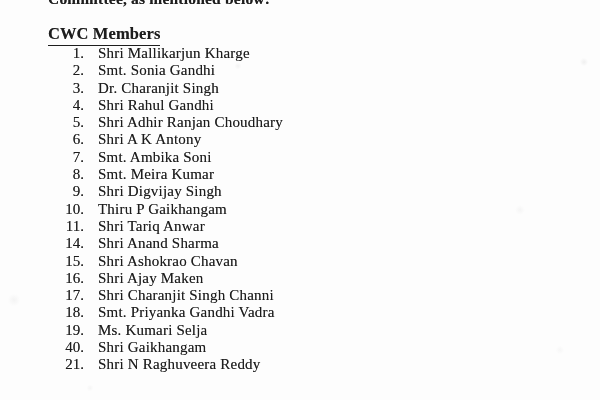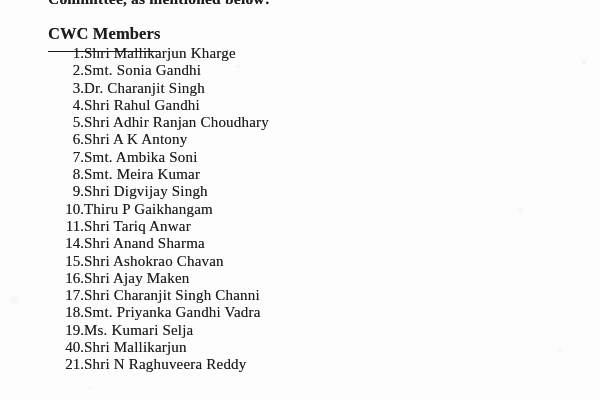--- a/index.html
+++ b/index.html
@@ -42,21 +42,21 @@
   .heading {
     position: absolute;
     top: 24px;
     left: 48px;
     margin: 0;
     font-size: 16.5px;
     font-weight: bold;
     letter-spacing: 0.1px;
     display: inline-block;
     border-bottom: 1.6px solid #1d1d1d;
-    padding-bottom: 7px;
+    padding-bottom: 1px;
     white-space: nowrap;
   }
   .member-list {
     position: absolute;
     top: 45px;
     left: 0;
     width: 600px;
   }
   .row {
     height: 17.3px;
@@ -67,21 +67,21 @@
     display: flex;
   }
   .row .num {
     display: inline-block;
     width: 26px;
     text-align: right;
     flex: 0 0 26px;
   }
   .row .name {
     display: inline-block;
-    margin-left: 0;
+    margin-left: 14px;
     letter-spacing: 0.2px;
   }
 </style>
 </head>
 <body>
 
 <div class="page">
   <div class="top-fragment scan-text">Committee, as mentioned below:</div>
 
   <h2 class="heading scan-text">CWC Members</h2>
@@ -150,20 +150,20 @@
       <div class="row">
         <span class="num">18.</span>
         <span class="name">Smt. Priyanka Gandhi Vadra</span>
       </div>
       <div class="row">
         <span class="num">19.</span>
         <span class="name">Ms. Kumari Selja</span>
       </div>
       <div class="row">
         <span class="num">40.</span>
-        <span class="name">Shri Mallikarjun</span>
+        <span class="name">Shri Gaikhangam</span>
       </div>
       <div class="row">
         <span class="num">21.</span>
         <span class="name">Shri N Raghuveera Reddy</span>
       </div>
     </div>
 </div>
 
 </body></html>

